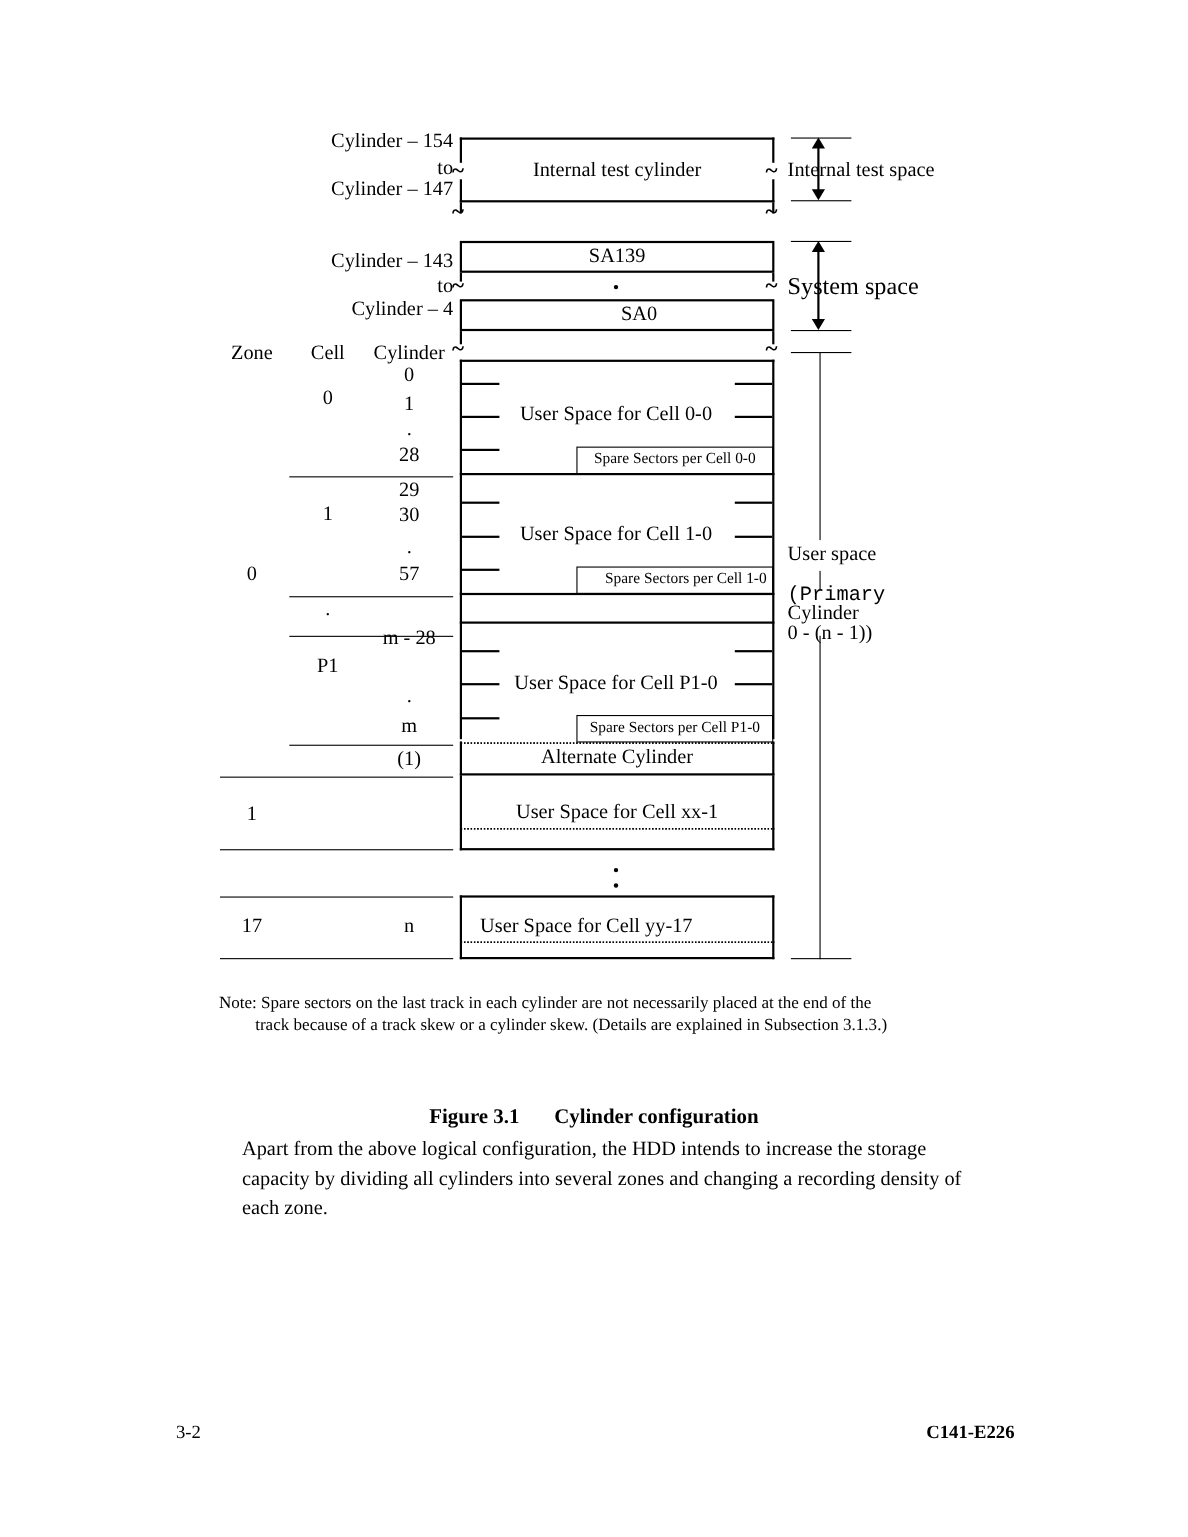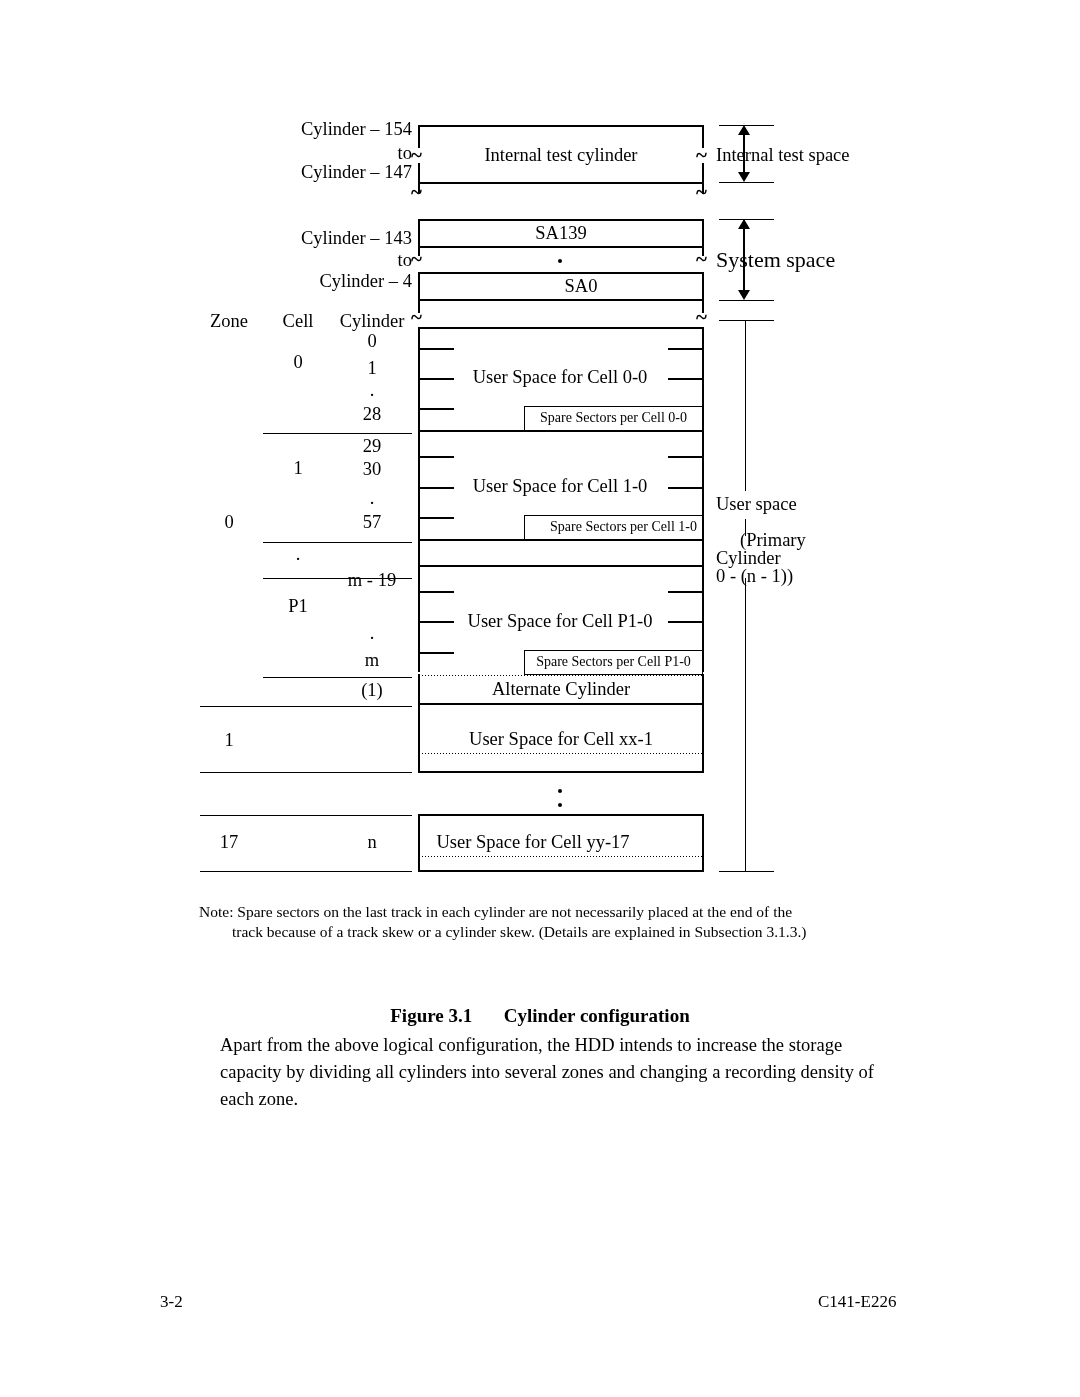--- a/index.html
+++ b/index.html
@@ -186,21 +186,21 @@
   <div class="ctr" style="left:332px;top:488px;width:80px;font-size:18.5px;">.</div>
   <div class="ctr" style="left:332px;top:512px;width:80px;font-size:18.5px;">57</div>
   <div class="hl-thin" style="left:263px;top:542px;width:149px;"></div>
 
   <div class="ctr" style="left:198px;top:512px;width:62px;font-size:18.5px;">0</div>
 
   <div class="ctr" style="left:270px;top:544px;width:56px;font-size:18.5px;">.</div>
   <div class="hl-thin" style="left:263px;top:578px;width:149px;"></div>
 
   <div class="ctr" style="left:270px;top:596px;width:56px;font-size:18.5px;">P1</div>
-  <div class="ctr" style="left:332px;top:570px;width:80px;font-size:18.5px;">m - 19</div>
+  <div class="ctr" style="left:332px;top:570px;width:80px;font-size:18.5px;">m - 28</div>
   <div class="ctr" style="left:332px;top:623px;width:80px;font-size:18.5px;">.</div>
   <div class="ctr" style="left:332px;top:650px;width:80px;font-size:18.5px;">m</div>
   <div class="hl-thin" style="left:263px;top:677px;width:149px;"></div>
 
   <div class="ctr" style="left:332px;top:680px;width:80px;font-size:18.5px;">(1)</div>
   <div class="hl-thin" style="left:200px;top:706px;width:212px;"></div>
 
   <div class="ctr" style="left:198px;top:730px;width:62px;font-size:18.5px;">1</div>
   <div class="hl-thin" style="left:200px;top:772px;width:212px;"></div>
 
@@ -209,31 +209,31 @@
   <div class="ctr" style="left:332px;top:832px;width:80px;font-size:18.5px;">n</div>
   <div class="hl-thin" style="left:200px;top:871px;width:212px;"></div>
 
   <div class="hl-thin" style="left:719px;top:320px;width:55px;"></div>
   <div class="vl-thin" style="left:745px;top:320px;height:171px;"></div>
   <div class="vl-thin" style="left:745px;top:519px;height:17px;"></div>
   <div class="vl-thin" style="left:745px;top:578px;height:294px;"></div>
   <div class="hl-thin" style="left:719px;top:871px;width:55px;"></div>
 
   <div class="txt" style="left:716px;top:494px;font-size:18.5px;">User space</div>
-  <div class="txt" style="left:740px;top:530px;font-size:18.5px;">(Primary</div>
+  <div class="txt" style="left:716px;top:530px;font-size:18.5px;font-family:Liberation Mono, monospace;">(Primary</div>
   <div class="txt" style="left:716px;top:548px;font-size:18.5px;">Cylinder</div>
   <div class="txt" style="left:716px;top:566px;font-size:18.5px;">0 - (n - 1))</div>
 
   <div class="note" style="left:199px;top:901px;">Note: Spare sectors on the last track in each cylinder are not necessarily placed at the end of the</div>
   <div class="note" style="left:232px;top:921px;">track because of a track skew or a cylinder skew. (Details are explained in Subsection 3.1.3.)</div>
 
   <div class="fig-caption" style="left:0px;top:971px;margin-top:34px;">
     <span>Figure 3.1</span>
     <span style="display:inline-block;width:22px;"></span>
     <span>Cylinder configuration</span>
   </div>
 
   <div class="body-par" style="left:220px;top:1032px;width:684px;">Apart from the above logical configuration, the HDD intends to increase the storage capacity by dividing all cylinders into several zones and changing a recording density of each zone.</div>
 
   <div class="footer" style="left:160px;top:1292px;">3-2</div>
-  <div class="footer" style="left:818px;top:1292px;">C141-E226</div>
+  <div class="footer" style="left:842px;top:1292px;font-weight:bold;">C141-E226</div>
 
 </div>
 
 </body></html>

